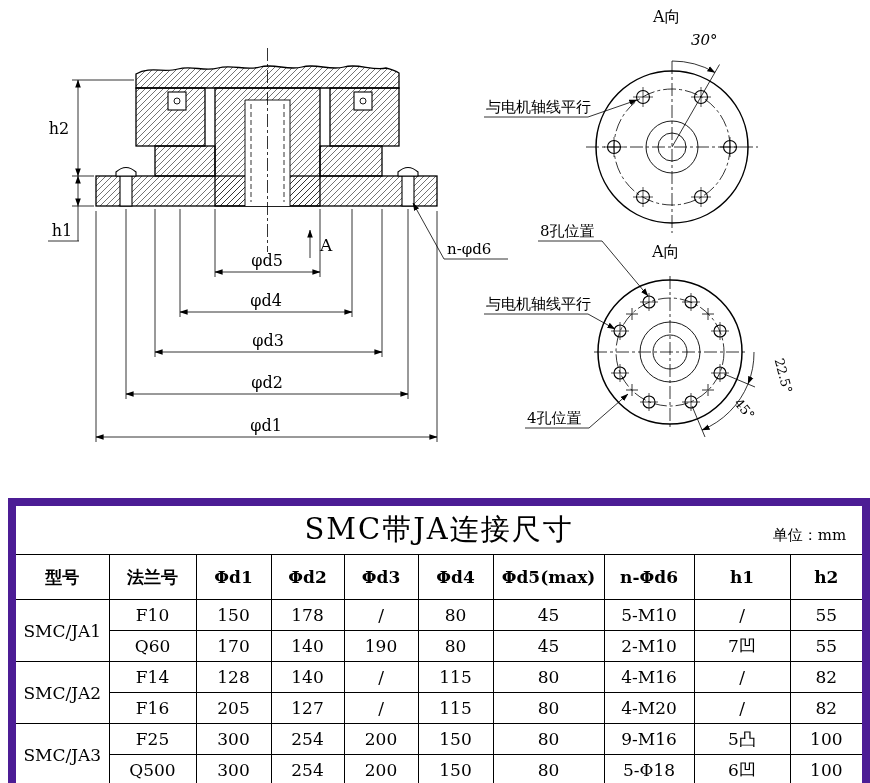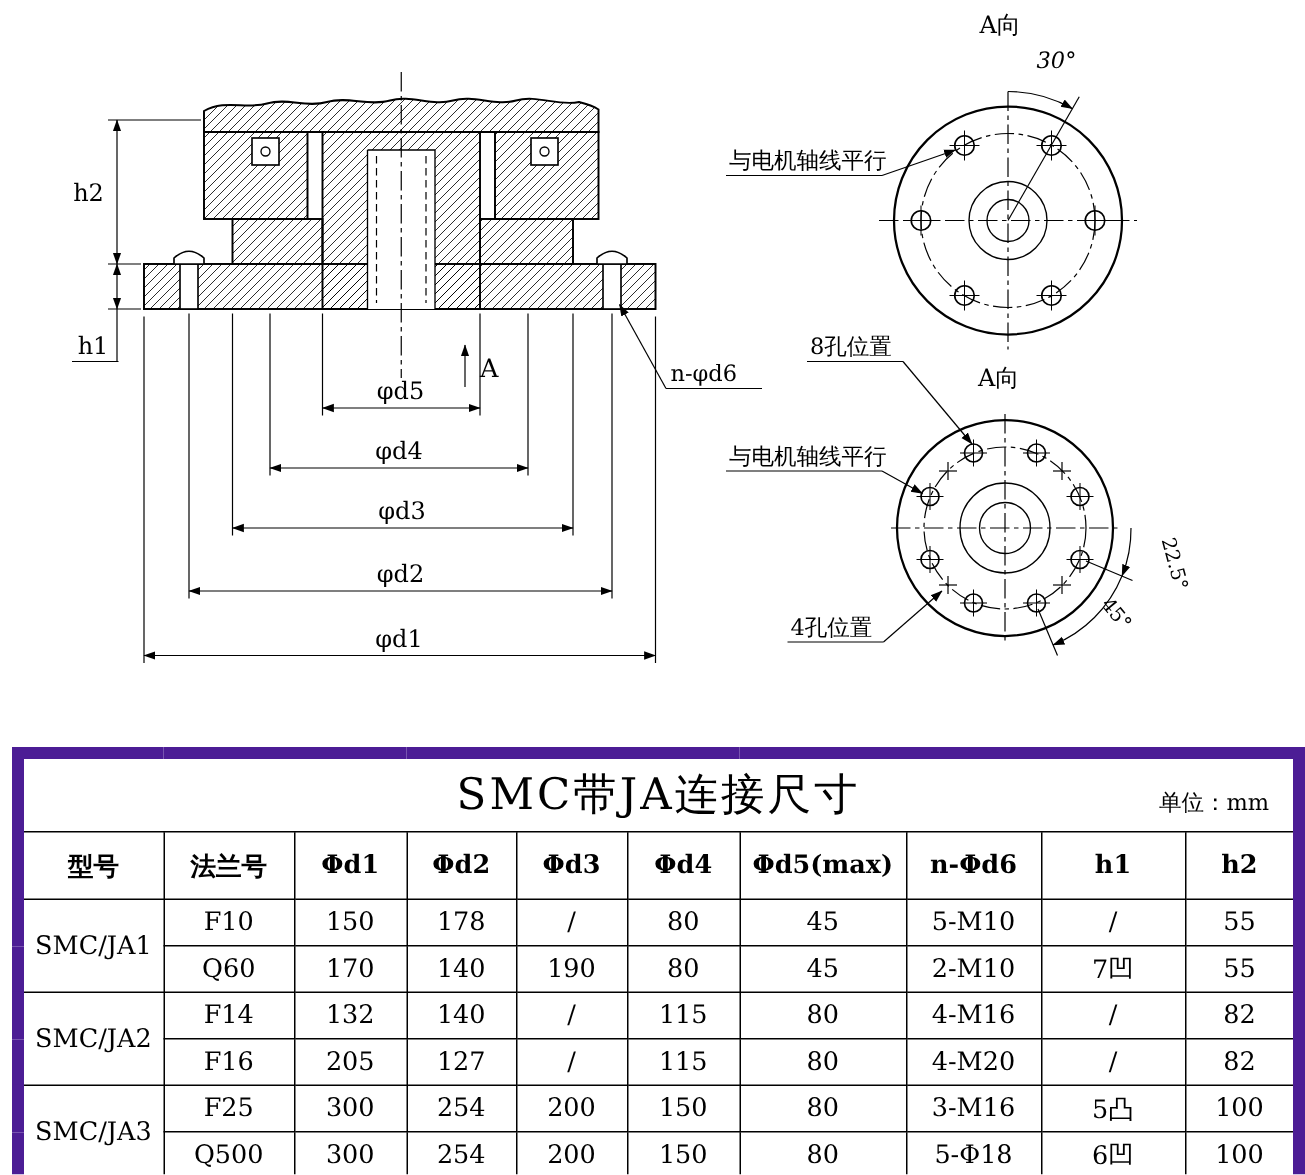--- a/index.html
+++ b/index.html
@@ -345,21 +345,21 @@
     <td>80</td>
     <td>45</td>
     <td>2-M10</td>
     <td>7凹</td>
     <td>55</td>
   </tr>
 
   <tr>
     <td rowspan="2">SMC/JA2</td>
     <td>F14</td>
-    <td>132</td>
+    <td>128</td>
     <td>140</td>
     <td>/</td>
     <td>115</td>
     <td>80</td>
     <td>4-M16</td>
     <td>/</td>
     <td>82</td>
   </tr>
   <tr>
     <td>F16</td>
@@ -374,21 +374,21 @@
   </tr>
 
   <tr>
     <td rowspan="2">SMC/JA3</td>
     <td>F25</td>
     <td>300</td>
     <td>254</td>
     <td>200</td>
     <td>150</td>
     <td>80</td>
-    <td>3-M16</td>
+    <td>9-M16</td>
     <td>5凸</td>
     <td>100</td>
   </tr>
   <tr>
     <td>Q500</td>
     <td>300</td>
     <td>254</td>
     <td>200</td>
     <td>150</td>
     <td>80</td>

